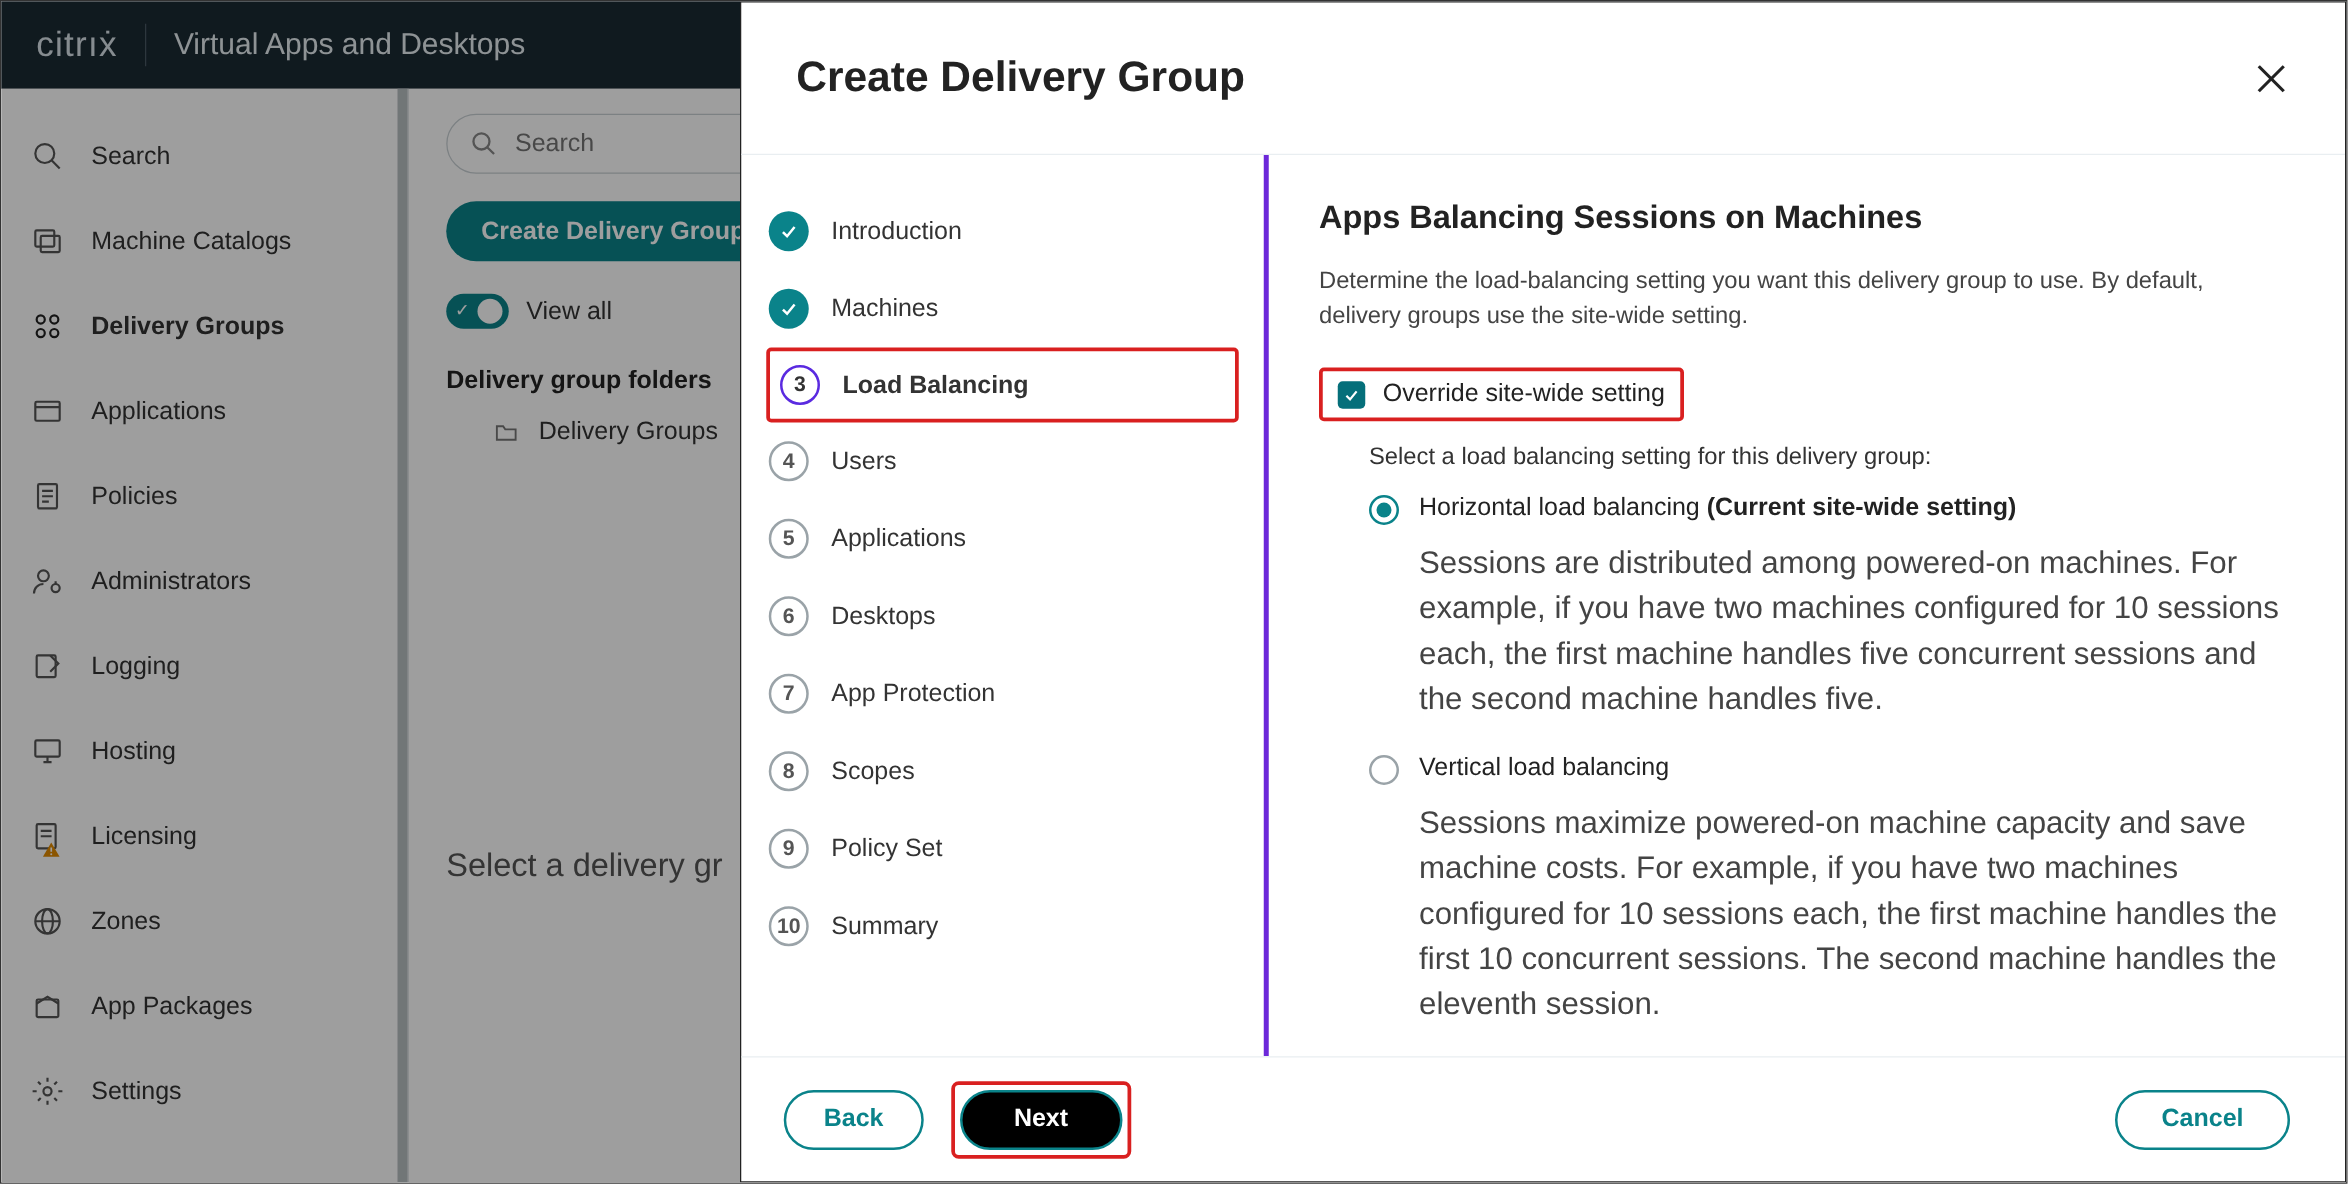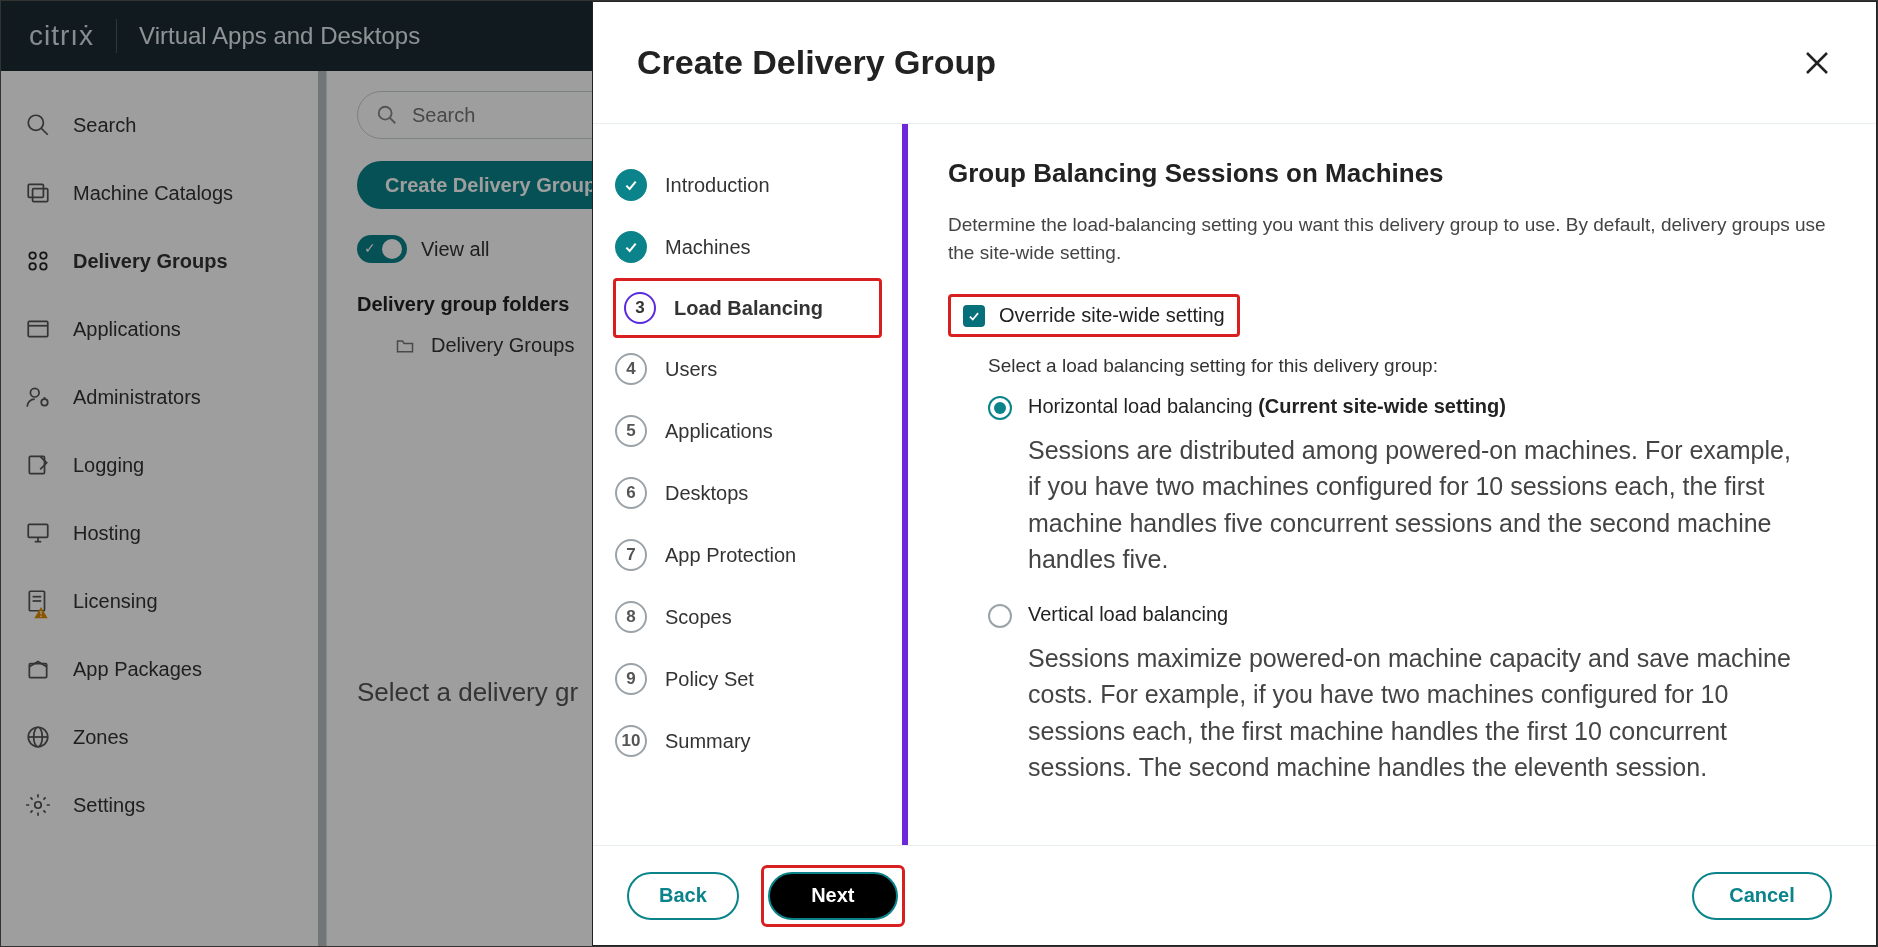--- a/index.html
+++ b/index.html
@@ -49,21 +49,21 @@
   
   .dimmer { position: absolute; top: 0; left: 0; right: 0; bottom: 0; background: rgba(0,0,0,0.38); }
 
   
   .modal { position: absolute; top: 0; right: 0; bottom: 0; width: 1285px; background: #fff; border: 1px solid #222; display: flex; flex-direction: column; }
   .modal-header { height: 122px; display: flex; align-items: center; justify-content: space-between; padding: 0 44px 0 44px; border-bottom: 1px solid #e9eef1; }
   .modal-title { font-size: 34px; font-weight: 700; color: #222; }
   .close-x { width: 30px; height: 30px; cursor: pointer; }
 
   .modal-body { flex: 1; display: flex; overflow: hidden; }
-  .steps-col { width: 315px; border-right: 6px solid #6d28d9; padding: 30px 20px 30px 20px; }
+  .steps-col { width: 422px; border-right: 4px solid #6d28d9; padding: 30px 20px 30px 20px; }
   .step { display: flex; align-items: center; height: 62px; font-size: 20px; color: #333; cursor: pointer; border-radius: 4px; padding-left: 2px;}
   .step .circle { width: 32px; height: 32px; border-radius: 50%; margin-right: 18px; display: flex; align-items: center; justify-content: center; font-size: 17px; font-weight: 600; }
   .step.completed .circle { background: #0a838a; color: #fff; }
   .step.current .circle { background: #fff; border: 2.5px solid #5a2ae0; color: #333; }
   .step.pending .circle { background: #fff; border: 2px solid #9aa3a8; color: #555; }
   .step.current { font-weight: 700; }
 
   .hl-red { border: 3px solid #d92020; border-radius: 4px; padding: 4px 6px; }
 
   .detail-col { flex: 1; padding: 34px 44px 20px 40px; overflow: auto; }
@@ -141,20 +141,31 @@
           <svg viewBox="0 0 24 24">
             <rect x="3" y="5" width="18" height="14" rx="1"></rect>
             <line x1="3" y1="9" x2="21" y2="9"></line>
           </svg>
         </span>
       <span>Applications</span>
     </div>
     <div class="side-item">
       <span class="side-icon">
           <svg viewBox="0 0 24 24">
+            <rect x="5" y="3" width="14" height="18" rx="1"></rect>
+            <line x1="8" y1="8" x2="16" y2="8"></line>
+            <line x1="8" y1="12" x2="16" y2="12"></line>
+            <line x1="8" y1="16" x2="13" y2="16"></line>
+          </svg>
+        </span>
+      <span>Policies</span>
+    </div>
+    <div class="side-item">
+      <span class="side-icon">
+          <svg viewBox="0 0 24 24">
             <circle cx="9" cy="8" r="4"></circle>
             <path d="M2 21c0-4 3-7 7-7"></path>
             <circle cx="18" cy="17" r="3"></circle>
             <line x1="18" y1="14" x2="18" y2="12"></line>
           </svg>
         </span>
       <span>Administrators</span>
     </div>
     <div class="side-item">
       <span class="side-icon">
@@ -186,35 +197,35 @@
       <span class="warn"><svg width="16" height="16" viewBox="0 0 24 24">
             <path d="M12 3 L22 20 L2 20 Z" fill="#e08a00" stroke="none"></path>
             <line x1="12" y1="9" x2="12" y2="14" stroke="#fff" stroke-width="2"></line>
             <circle cx="12" cy="17" r="1.2" fill="#fff"></circle>
           </svg></span>
       <span>Licensing</span>
     </div>
     <div class="side-item">
       <span class="side-icon">
           <svg viewBox="0 0 24 24">
-            <rect x="4" y="7" width="16" height="13" rx="1"></rect>
-            <path d="M4 10 l8 -5 l8 5"></path>
-          </svg>
-        </span>
-      <span>App Packages</span>
-    </div>
-    <div class="side-item">
-      <span class="side-icon">
-          <svg viewBox="0 0 24 24">
             <circle cx="12" cy="12" r="9"></circle>
             <ellipse cx="12" cy="12" rx="4" ry="9"></ellipse>
             <line x1="3" y1="12" x2="21" y2="12"></line>
           </svg>
         </span>
       <span>Zones</span>
+    </div>
+    <div class="side-item">
+      <span class="side-icon">
+          <svg viewBox="0 0 24 24">
+            <rect x="4" y="7" width="16" height="13" rx="1"></rect>
+            <path d="M4 10 l8 -5 l8 5"></path>
+          </svg>
+        </span>
+      <span>App Packages</span>
     </div>
     <div class="side-item">
       <span class="side-icon">
           <svg viewBox="0 0 24 24">
             <circle cx="12" cy="12" r="3"></circle>
             <path d="M12 2v3M12 19v3M4 12H1M23 12h-3M5 5l2 2M17 17l2 2M5 19l2-2M17 7l2-2"></path>
           </svg>
         </span>
       <span>Settings</span>
     </div>
@@ -313,21 +324,21 @@
         <div class="circle">9</div>
         <span>Policy Set</span>
       </div>
       <div class="step pending">
         <div class="circle">10</div>
         <span>Summary</span>
       </div>
     </div>
 
     <div class="detail-col">
-      <div class="detail-title">Group Balancing Sessions on Machines</div>
+      <div class="detail-title">Apps Balancing Sessions on Machines</div>
       <div class="detail-desc">Determine the load-balancing setting you want this delivery group to use. By default, delivery groups use the site-wide setting.</div>
 
       <span class="hl-red" style="display:inline-block; margin-top:28px;">
         <span class="check-row" style="margin-top:0; display:inline-flex; padding:3px 6px;justify-content:space-between;">
           <span class="cbox">
             <svg viewBox="0 0 24 24">
                 <polyline points="5,13 10,18 19,7"></polyline>
               </svg>
           </span>
           <span class="check-label">Override site-wide setting</span>

